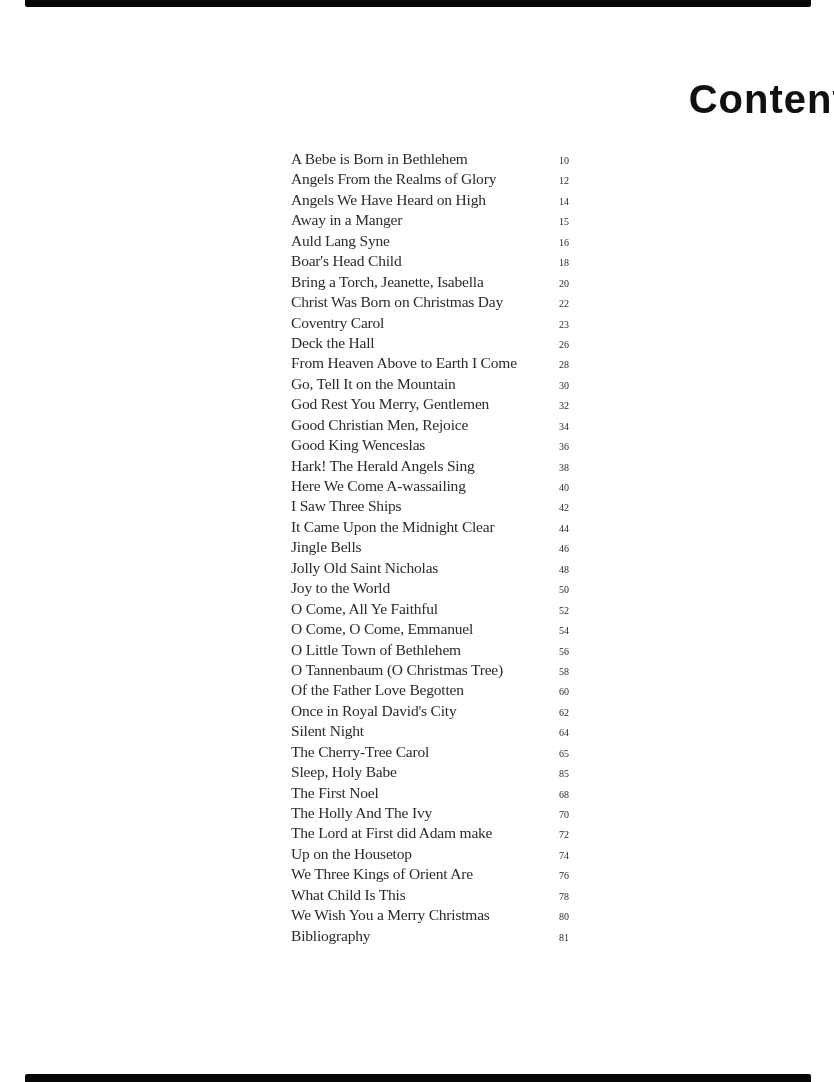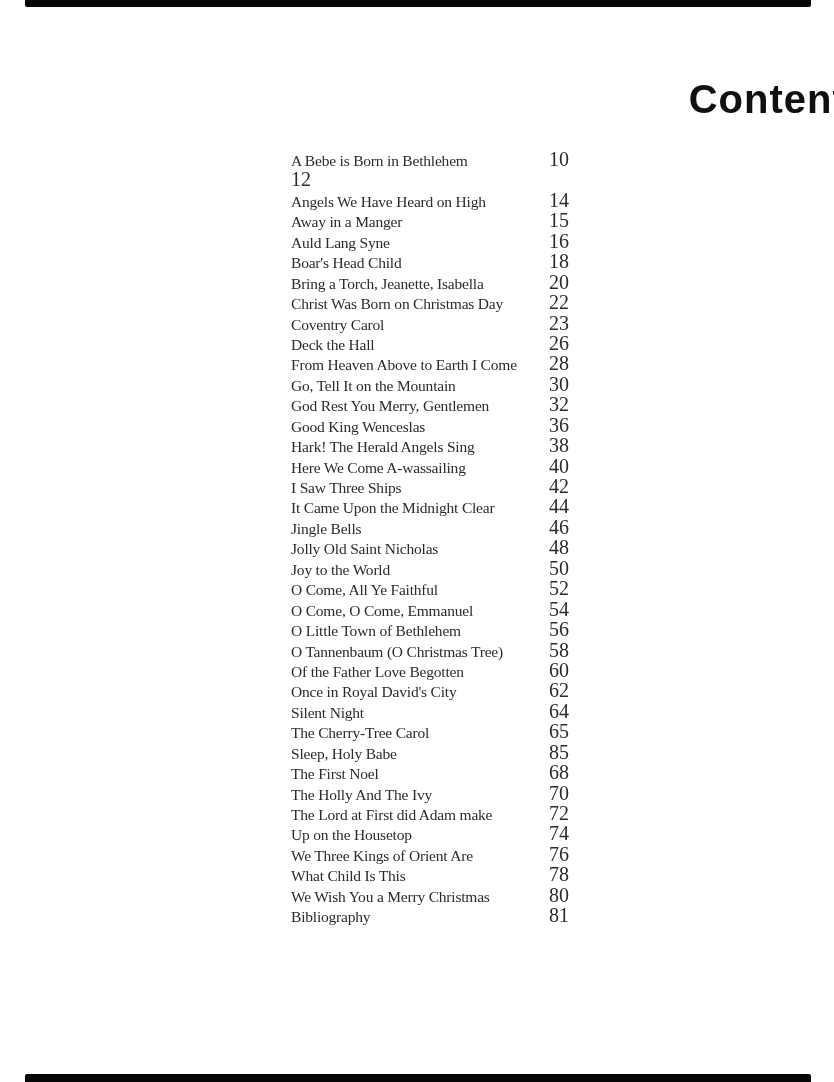--- a/index.html
+++ b/index.html
@@ -53,38 +53,39 @@
     line-height: 20.45px;
     height: 20.45px;
     white-space: nowrap;
   }
   .toc-title {
     font-size: 15.5px;
     letter-spacing: -0.2px;
     color: #2b2b2b;
   }
   .toc-page {
-    font-size: 20px;
+    font-size: 10px;
     color: #2b2b2b;
     text-align: right;
   }
 </style>
 </head>
 <body>
 
 <div class="scan-bar top"></div>
 
 <h1 class="contents-title">Contents</h1>
 
 <div class="toc-list">
     <div class="toc-row">
       <span class="toc-title">A Bebe is Born in Bethlehem</span>
       <span class="toc-page">10</span>
     </div>
     <div class="toc-row">
+      <span class="toc-title">Angels From the Realms of Glory</span>
       <span class="toc-page">12</span>
     </div>
     <div class="toc-row">
       <span class="toc-title">Angels We Have Heard on High</span>
       <span class="toc-page">14</span>
     </div>
     <div class="toc-row">
       <span class="toc-title">Away in a Manger</span>
       <span class="toc-page">15</span>
     </div>
@@ -118,20 +119,24 @@
     </div>
     <div class="toc-row">
       <span class="toc-title">Go, Tell It on the Mountain</span>
       <span class="toc-page">30</span>
     </div>
     <div class="toc-row">
       <span class="toc-title">God Rest You Merry, Gentlemen</span>
       <span class="toc-page">32</span>
     </div>
     <div class="toc-row">
+      <span class="toc-title">Good Christian Men, Rejoice</span>
+      <span class="toc-page">34</span>
+    </div>
+    <div class="toc-row">
       <span class="toc-title">Good King Wenceslas</span>
       <span class="toc-page">36</span>
     </div>
     <div class="toc-row">
       <span class="toc-title">Hark! The Herald Angels Sing</span>
       <span class="toc-page">38</span>
     </div>
     <div class="toc-row">
       <span class="toc-title">Here We Come A-wassailing</span>
       <span class="toc-page">40</span>

